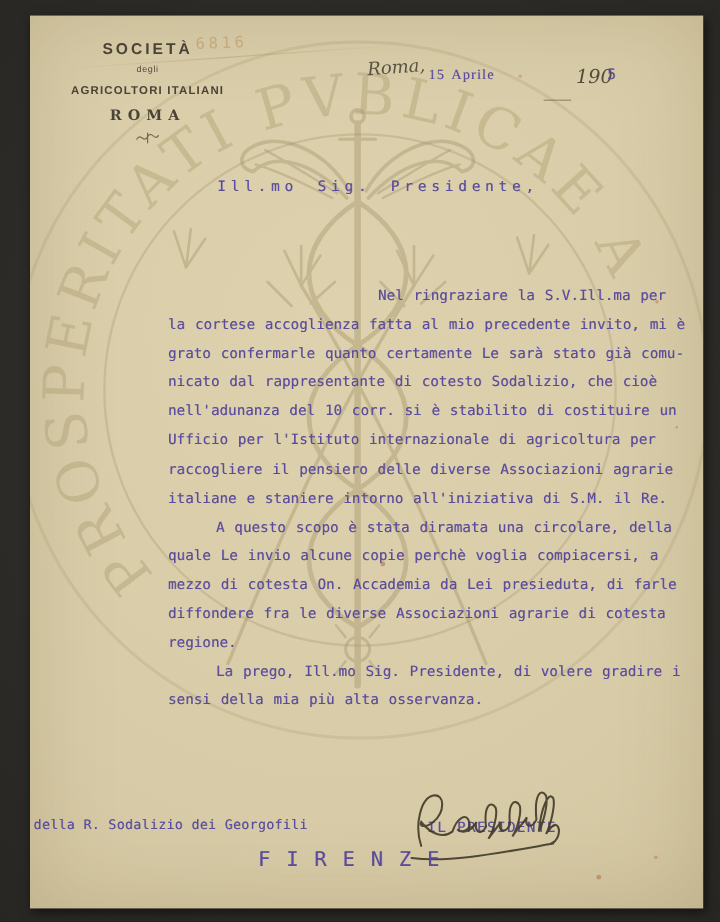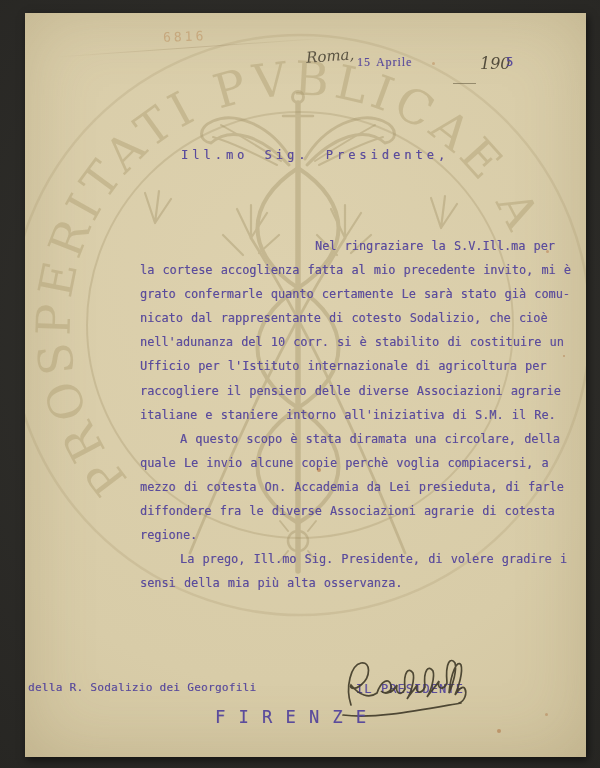--- a/index.html
+++ b/index.html
@@ -86,20 +86,31 @@
         <path d="M226,225 L212,196 M226,225 L226,192 M226,225 L242,200 M218,242 L198,222 M234,240 L254,222" stroke-width="2.2"></path>
         <path d="M130,210 L120,180 M130,210 L134,178 M130,210 L146,186" stroke-width="2.2"></path>
         <path d="M416,215 L406,185 M416,215 L420,183 M416,215 L432,191" stroke-width="2.2"></path>
         <circle cx="273" cy="528" r="10" stroke-width="2.5"></circle>
         <path d="M263,518 L255,508 M283,518 L291,508 M263,538 L255,548 M283,538 L291,548" stroke-width="2"></path>
       </g>
     </svg>
 
     <div class="crease"></div>
 
+    <div class="letterhead">
+      <div class="lh-soc">SOCIETÀ</div>
+      <div class="lh-degli">degli</div>
+      <div class="lh-org">AGRICOLTORI ITALIANI</div>
+      <div class="lh-city">ROMA</div>
+      <div class="lh-orn">
+        <svg width="22" height="12" viewBox="0 0 22 12">
+          <path d="M2,7 C5,1 8,11 11,5 C14,-1 17,9 20,4 M11,2 L11,10" stroke="#5a5140" stroke-width="1" fill="none" stroke-linecap="round"></path>
+        </svg>
+      </div>
+    </div>
 
     <div class="stamp">6816</div>
 
     <span class="dl-place">Roma,</span>
     <span class="dl-date typed">15 Aprile</span>
     <span class="dl-rule"></span>
     <span class="dl-yearp">190</span>
     <span class="dl-yeart typed">5</span>
 
     <div class="salutation typed">Ill.mo Sig. Presidente,</div>

